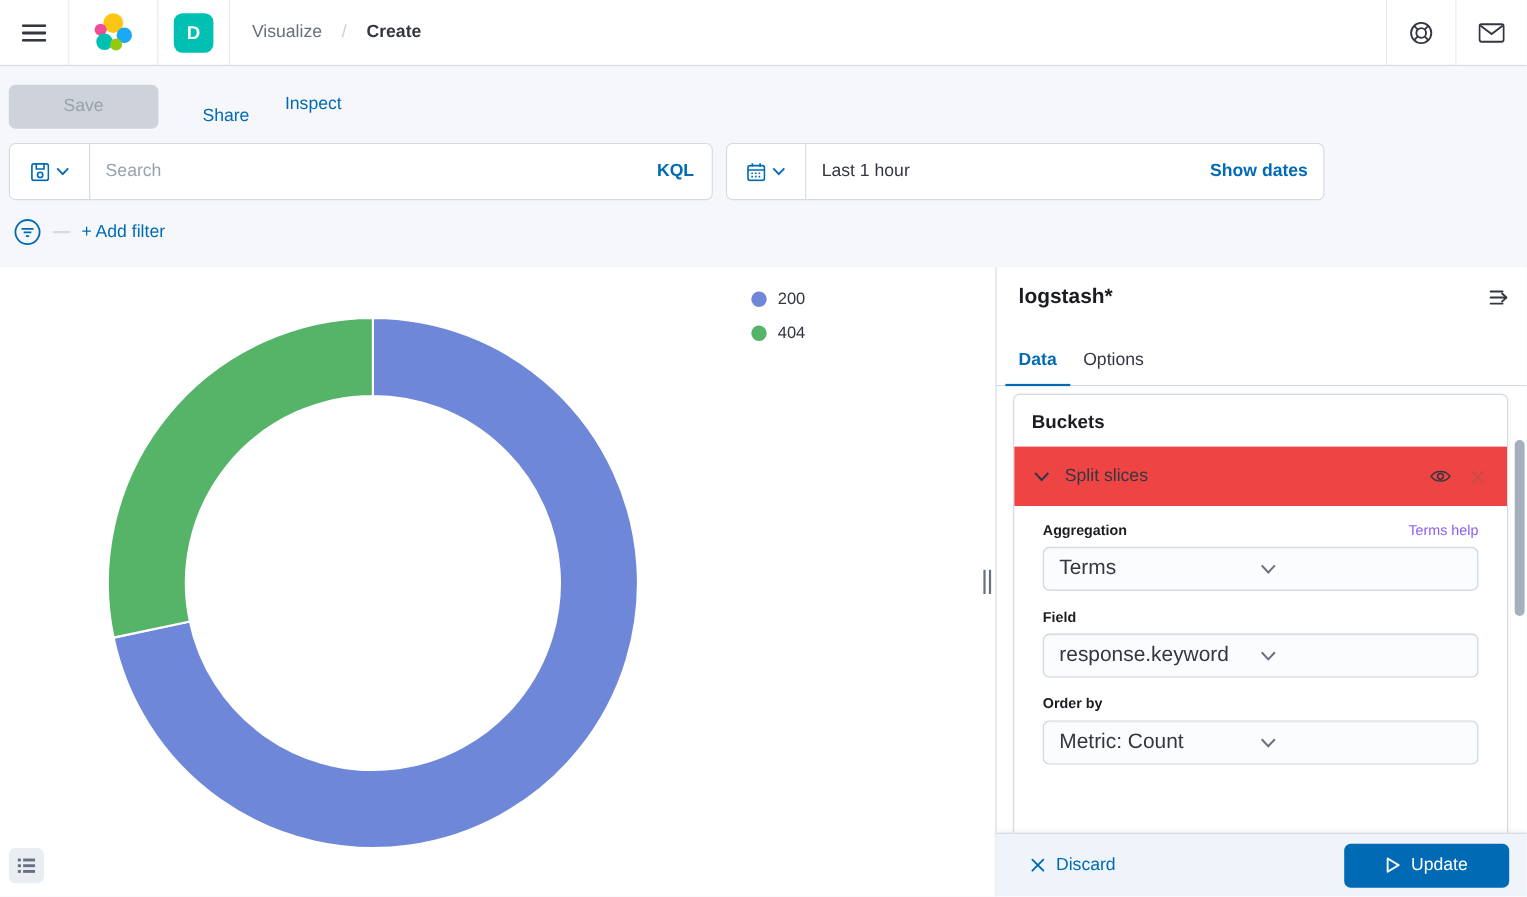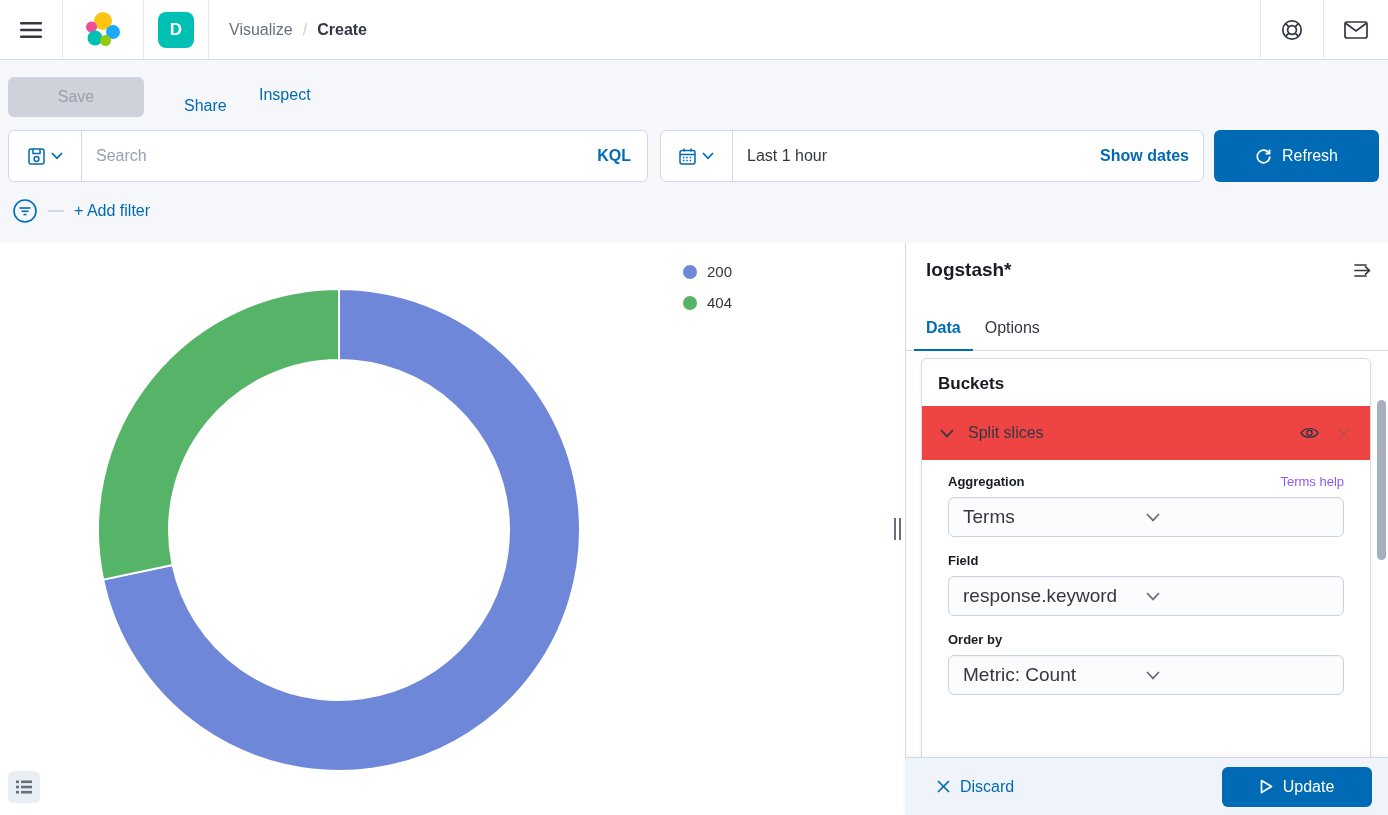--- a/index.html
+++ b/index.html
@@ -10,21 +10,21 @@
   
   .hdr { position:absolute; top:0; left:0; width:1388px; height:60px; background:#fff;
          border-bottom:1px solid #D3DAE6; display:flex; align-items:stretch; z-index:30; }
   .hdr-sec { display:flex; align-items:center; padding:0 14px; border-right:1px solid #E6EAF0; }
   .hdr-sec.noborder { border-right:none; }
   .hdr-right { margin-left:auto; display:flex; align-items:stretch; }
   .hdr-right .hdr-sec { border-right:none; border-left:1px solid #E6EAF0; }
   .iconbtn { background:none; border:none; cursor:pointer; display:flex; align-items:center; justify-content:center; padding:6px; color:#343741; }
   .space-badge { width:36px; height:36px; border-radius:8px; background:#00BFB3; color:#fff;
                  font-weight:700; font-size:17px; display:flex; align-items:center; justify-content:center; cursor:pointer; }
-  .crumbs { display:flex; align-items:center; gap:10px; font-size:16px; padding-left:6px; }
+  .crumbs { display:flex; align-items:center; gap:18px; font-size:16px; padding-left:6px; }
   .crumb-parent { color:#69707D; cursor:pointer; }
   .crumb-sep { color:#C9CFDB; }
   .crumb-current { color:#343741; font-weight:600; }
 
   
   .toolbar-zone { position:absolute; top:60px; left:0; width:1388px; height:183px; background:#F5F7FA; }
   .btn-save-disabled { position:absolute; left:8px; top:17px; width:136px; height:40px; border:none; border-radius:6px;
                        background:#CED3DB; color:#9AA1AC; font-size:16px; font-weight:500; cursor:not-allowed; }
   .lnk { background:none; border:none; color:#006BB4; font-size:16px; cursor:pointer; font-family:inherit; }
   .lnk-share { position:absolute; left:184px; top:37px;text-align:right; }
@@ -206,29 +206,20 @@
         <span>
           <svg width="12" height="8" viewBox="0 0 12 8" fill="none" stroke="#006BB4" stroke-width="1.7">
               <polyline points="1,1 6,6.3 11,1"></polyline>
             </svg>
         </span>
       </div>
       <div class="db-range">Last 1 hour</div>
       <div class="db-showdates">Show dates</div>
     </div>
 
-    <button class="btn-refresh">
-      <span>
-        <svg width="17" height="17" viewBox="0 0 17 17" fill="none" stroke="#fff" stroke-width="1.7">
-          <path d="M13.9 5.2 A 6.3 6.3 0 1 0 14.8 8.5"></path>
-          <polyline points="14.6,1.6 14.6,5.6 10.6,5.6" fill="none"></polyline>
-        </svg>
-      </span>
-      <span>Refresh</span>
-    </button>
 
     <div class="filterrow">
       <button class="iconbtn" style="padding:0" aria-label="filter options">
         <span>
           <svg width="26" height="26" viewBox="0 0 26 26" fill="none" stroke="#006BB4" stroke-width="1.6">
             <circle cx="13" cy="13" r="11"></circle>
             <line x1="7.5" y1="10" x2="18.5" y2="10"></line>
             <line x1="9.5" y1="13.3" x2="16.5" y2="13.3"></line>
             <line x1="11.5" y1="16.6" x2="14.5" y2="16.6"></line>
           </svg>

